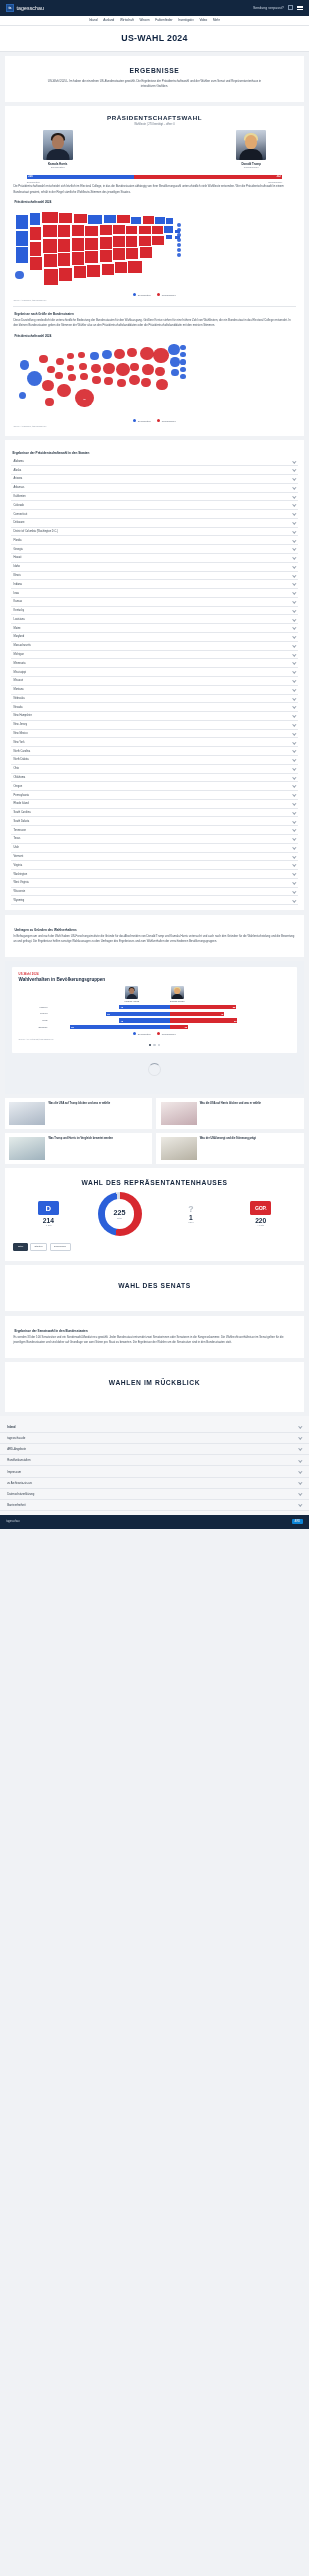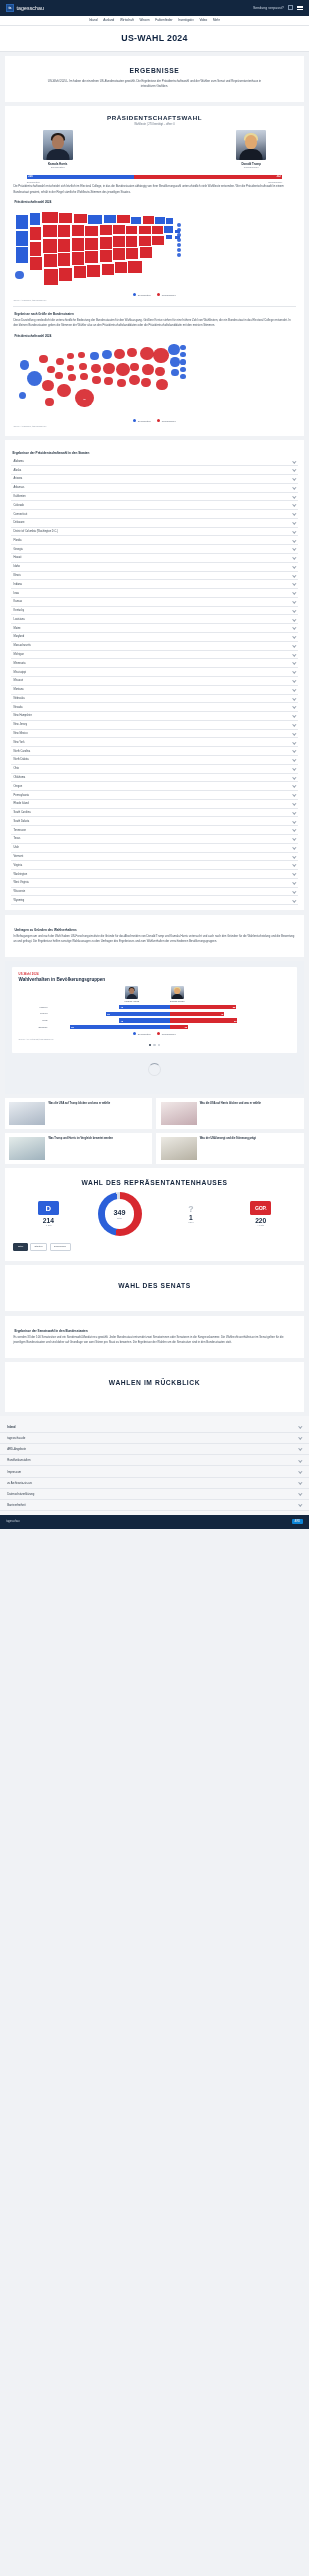--- a/index.html
+++ b/index.html
@@ -786,21 +786,21 @@
   <div class="house-card">
     <h2 class="section">WAHL DES REPRÄSENTANTENHAUSES</h2>
     <div class="donut-row">
       <div class="party-col">
         <div class="party-logo logo-dem">D</div>
         <div class="party-seats">214</div>
         <div class="party-change">-1 Sitz</div>
       </div>
       <div class="donut">
         <div class="donut-val">
-          <b>349</b>
+          <b>225</b>
           <small>Sitze</small>
         </div>
       </div>
       <div class="party-col mid">
         <div class="q">?</div>
         <div class="party-seats">1</div>
         <div class="party-change">offen</div>
       </div>
       <div class="party-col">
         <div class="party-logo logo-rep">GOP.</div>

